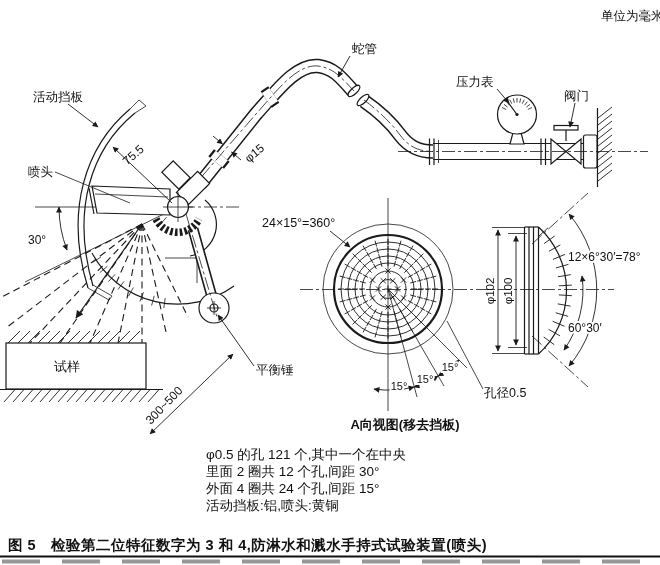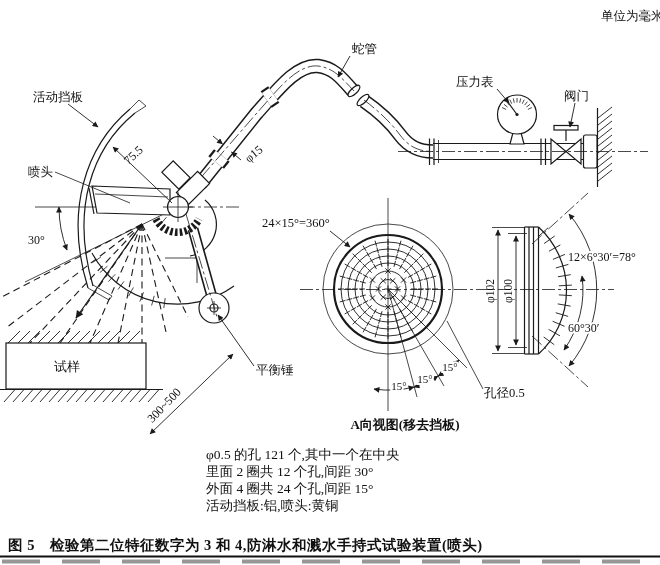--- a/index.html
+++ b/index.html
@@ -1,17 +1,17 @@
 <!DOCTYPE html>
 <html><head>
 <meta charset="utf-8">
 <style>
   html,body{margin:0;padding:0;background:#fff;}
   #stage{position:relative;width:660px;height:565px;background:#fff;overflow:hidden;
-         font-family:Liberation Serif, serif;}
+         font-family:Liberation Sans, sans-serif;}
   svg{position:absolute;left:0;top:0;}
   svg text{fill:#111;}
   .ln{fill:none;stroke:#1a1a1a;stroke-width:1.2;}
   .thin{fill:none;stroke:#1a1a1a;stroke-width:0.8;}
   .bold{fill:none;stroke:#1a1a1a;stroke-width:2.2;}
   .wfill{fill:#fff;stroke:#1a1a1a;stroke-width:1.2;}
   .cl{fill:none;stroke:#1a1a1a;stroke-width:0.8;stroke-dasharray:13 3 3 3;}
   .tubeO{fill:none;stroke:#1a1a1a;stroke-width:14.5;}
   .tubeI{fill:none;stroke:#ffffff;stroke-width:11.5;}
   .dim{fill:none;stroke:#1a1a1a;stroke-width:0.9;}

